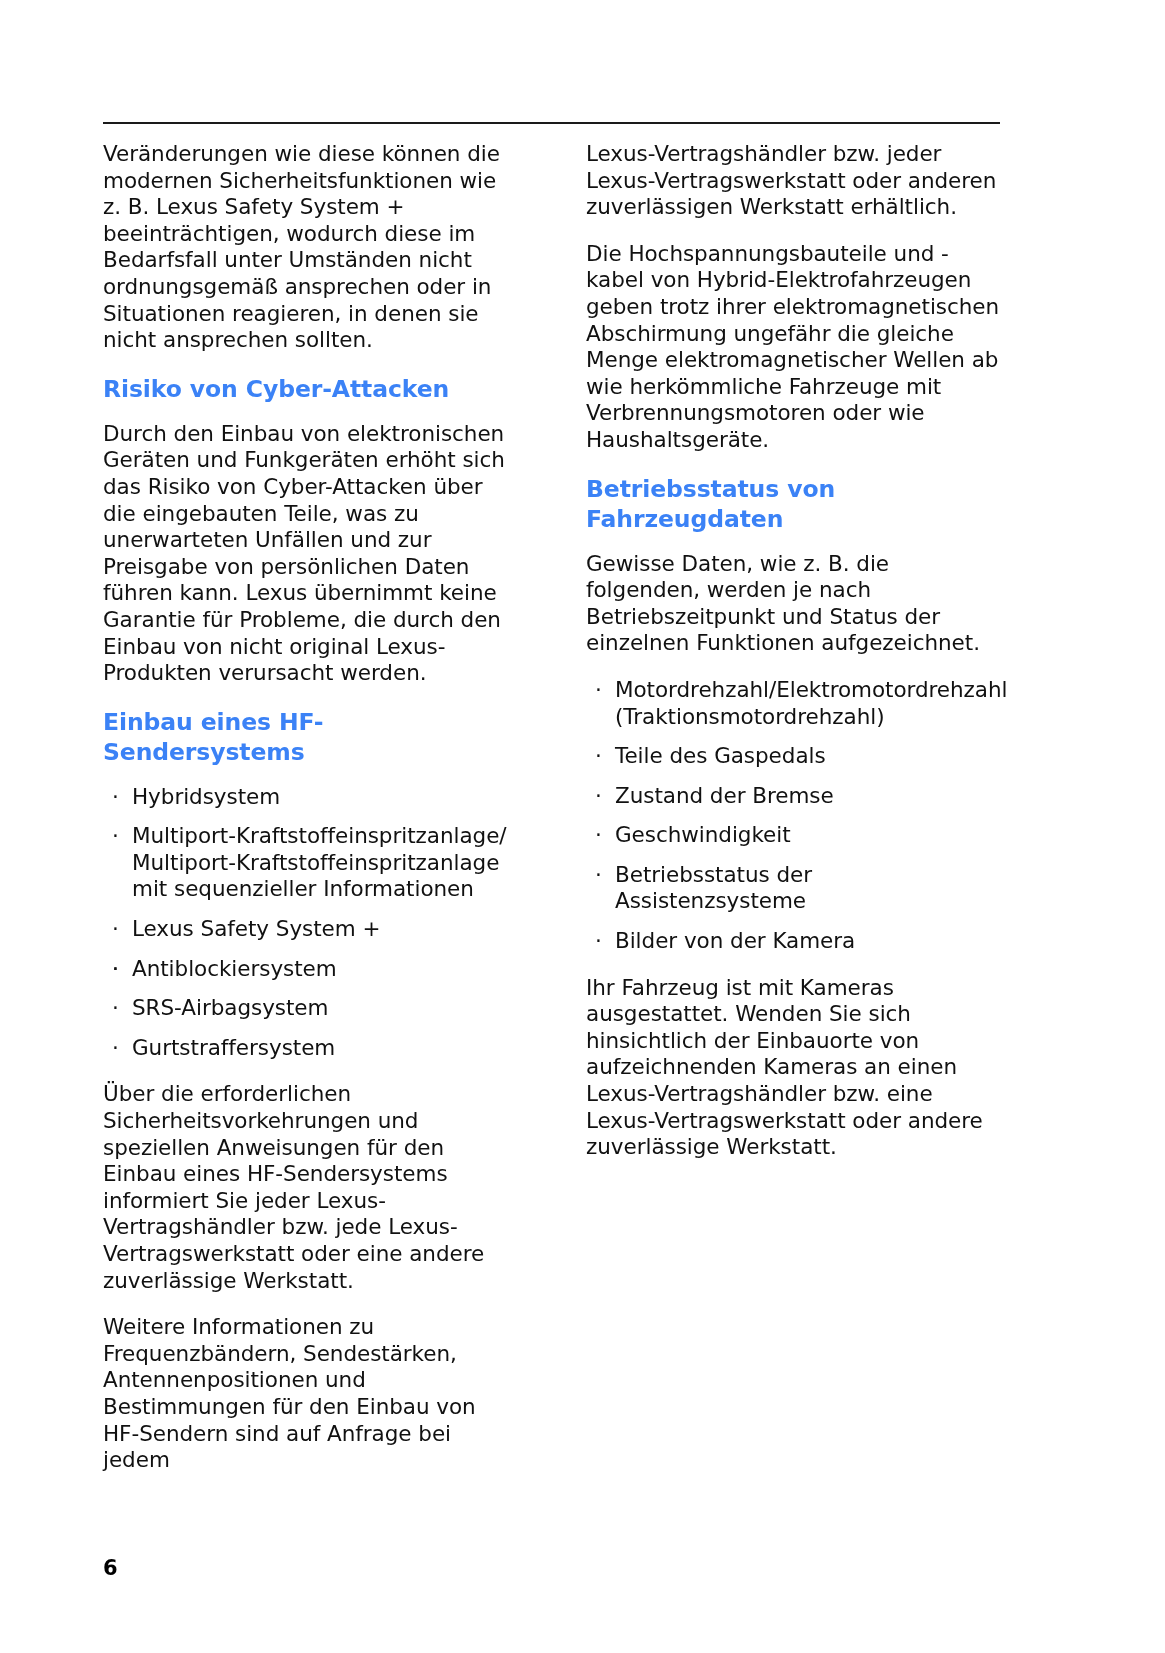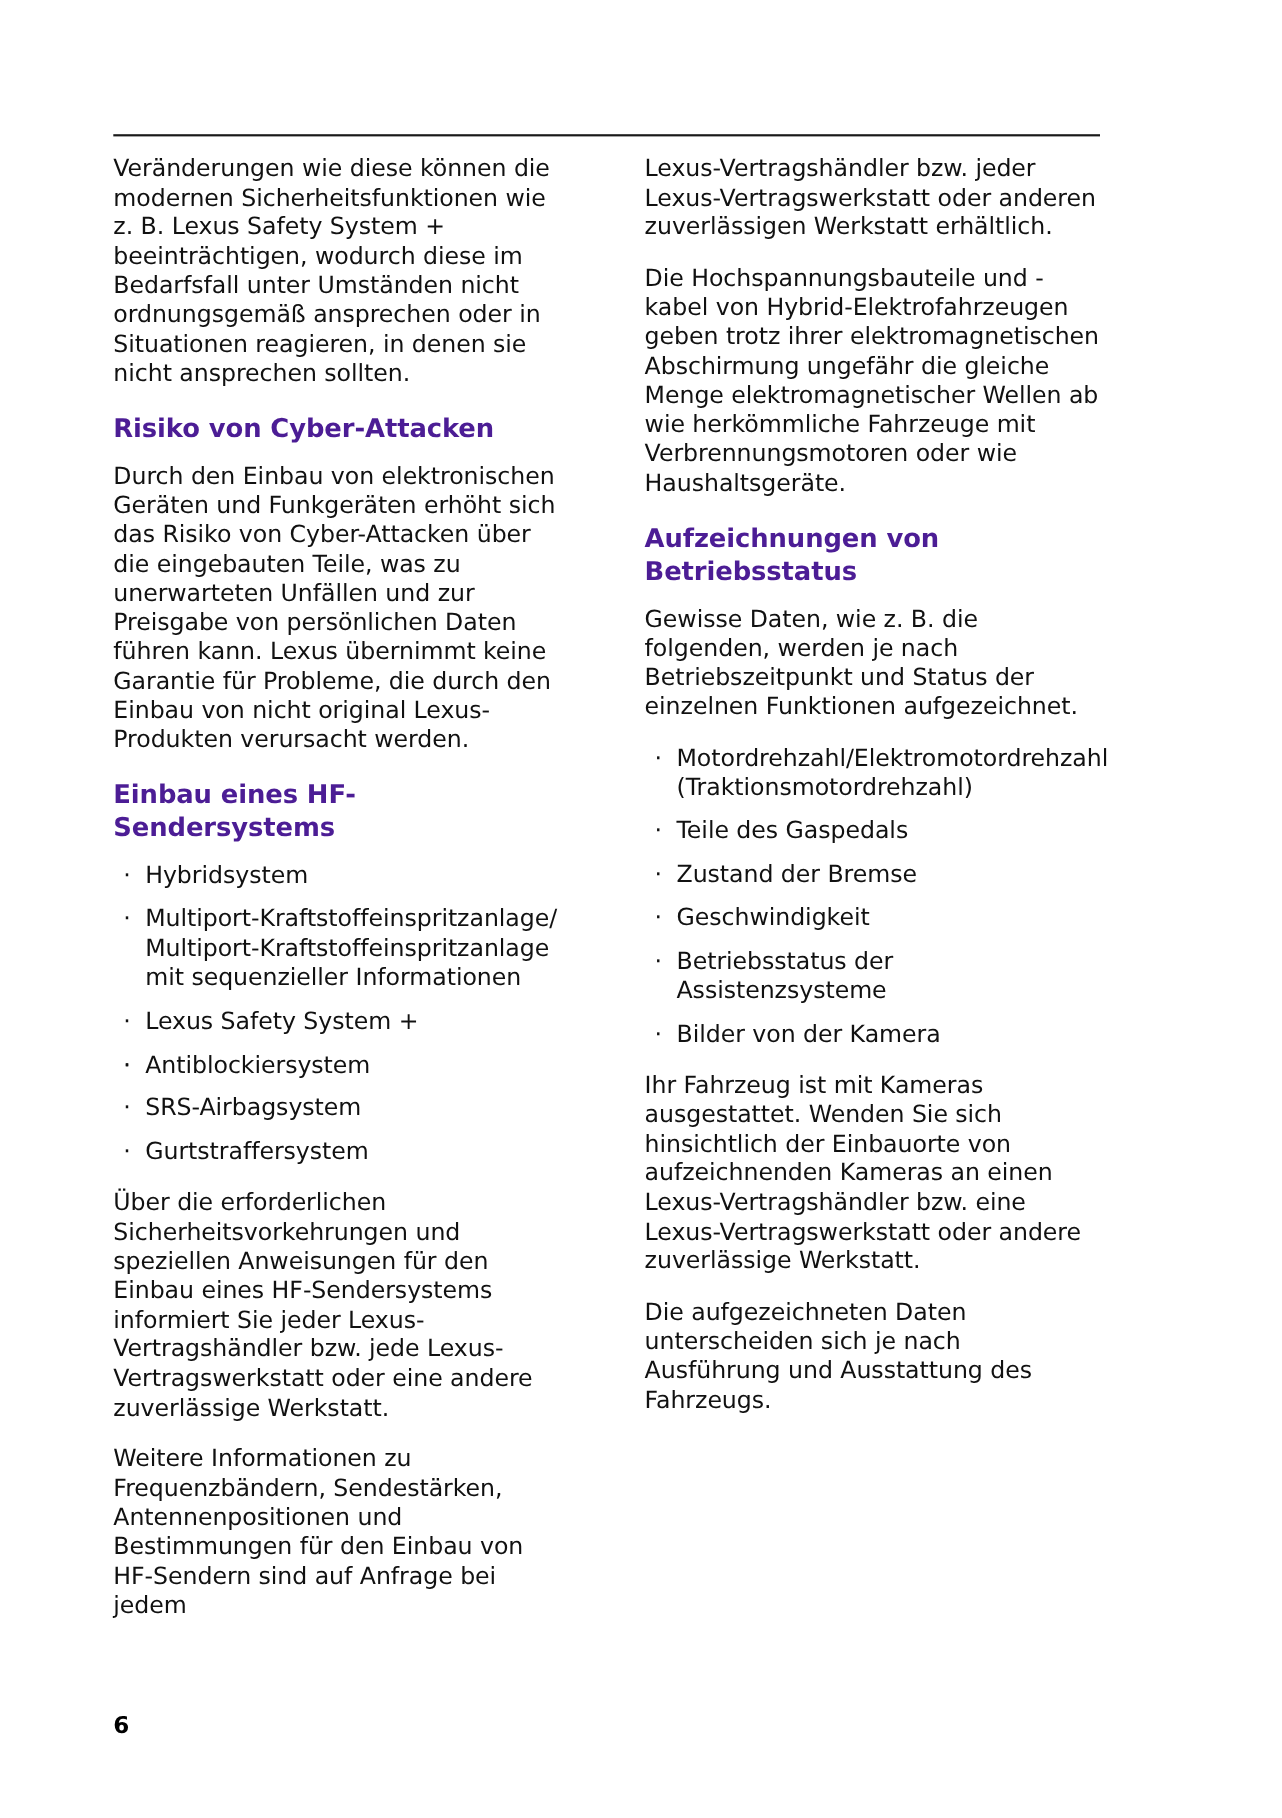--- a/index.html
+++ b/index.html
@@ -45,21 +45,21 @@
     letter-spacing: -0.05px;
     color: #111111;
     font-weight: 400;
   }
   h2.heading {
     margin: 10px 0 17px 0;
     font-size: 23.5px;
     line-height: 30px;
     font-weight: 700;
     letter-spacing: -0.1px;
-    color: #4c1d95;
+    color: #3b82f6;
   }
   ul.bullets {
     list-style: none;
     margin: 0 0 20px 0;
     padding: 0;
   }
   ul.bullets li {
     position: relative;
     padding-left: 29px;
     margin-bottom: 13px;
@@ -112,30 +112,29 @@
           <li><span class="bullet-dot">·</span><span>Antiblockiersystem</span></li>
           <li><span class="bullet-dot">·</span><span>SRS-Airbagsystem</span></li>
           <li><span class="bullet-dot">·</span><span>Gurtstraffersystem</span></li>
         </ul>
         <p class="para">Über die erforderlichen Sicherheitsvorkehrungen und speziellen Anweisungen für den Einbau eines HF-Sendersystems informiert Sie jeder Lexus-Vertragshändler bzw. jede Lexus-Vertragswerkstatt oder eine andere zuverlässige Werkstatt.</p>
         <p class="para">Weitere Informationen zu Frequenzbändern, Sendestärken, Antennenpositionen und Bestimmungen für den Einbau von HF-Sendern sind auf Anfrage bei jedem</p>
       </div>
     <div class="col" id="col-right">
         <p class="para">Lexus-Vertragshändler bzw. jeder Lexus-Vertragswerkstatt oder anderen zuverlässigen Werkstatt erhältlich.</p>
         <p class="para">Die Hochspannungsbauteile und -kabel von Hybrid-Elektrofahrzeugen geben trotz ihrer elektromagnetischen Abschirmung ungefähr die gleiche Menge elektromagnetischer Wellen ab wie herkömmliche Fahrzeuge mit Verbrennungsmotoren oder wie Haushaltsgeräte.</p>
-        <h2 class="heading">Aufzeichnungen von Betriebsstatus</h2>
+        <h2 class="heading">Betriebsstatus von Fahrzeugdaten</h2>
         <p class="para">Gewisse Daten, wie z. B. die folgenden, werden je nach Betriebszeitpunkt und Status der einzelnen Funktionen aufgezeichnet.</p>
         <ul class="bullets">
           <li><span class="bullet-dot">·</span><span>Motordrehzahl/Elektromotordrehzahl (Traktionsmotordrehzahl)</span></li>
           <li><span class="bullet-dot">·</span><span>Teile des Gaspedals</span></li>
           <li><span class="bullet-dot">·</span><span>Zustand der Bremse</span></li>
           <li><span class="bullet-dot">·</span><span>Geschwindigkeit</span></li>
           <li><span class="bullet-dot">·</span><span>Betriebsstatus der Assistenzsysteme</span></li>
           <li><span class="bullet-dot">·</span><span>Bilder von der Kamera</span></li>
         </ul>
         <p class="para">Ihr Fahrzeug ist mit Kameras ausgestattet. Wenden Sie sich hinsichtlich der Einbauorte von aufzeichnenden Kameras an einen Lexus-Vertragshändler bzw. eine Lexus-Vertragswerkstatt oder andere zuverlässige Werkstatt.</p>
-        <p class="para">Die aufgezeichneten Daten unterscheiden sich je nach Ausführung und Ausstattung des Fahrzeugs.</p>
       </div>
   </div>
 
   <div class="page-number">6</div>
 
 </div>
 
 </body></html>

